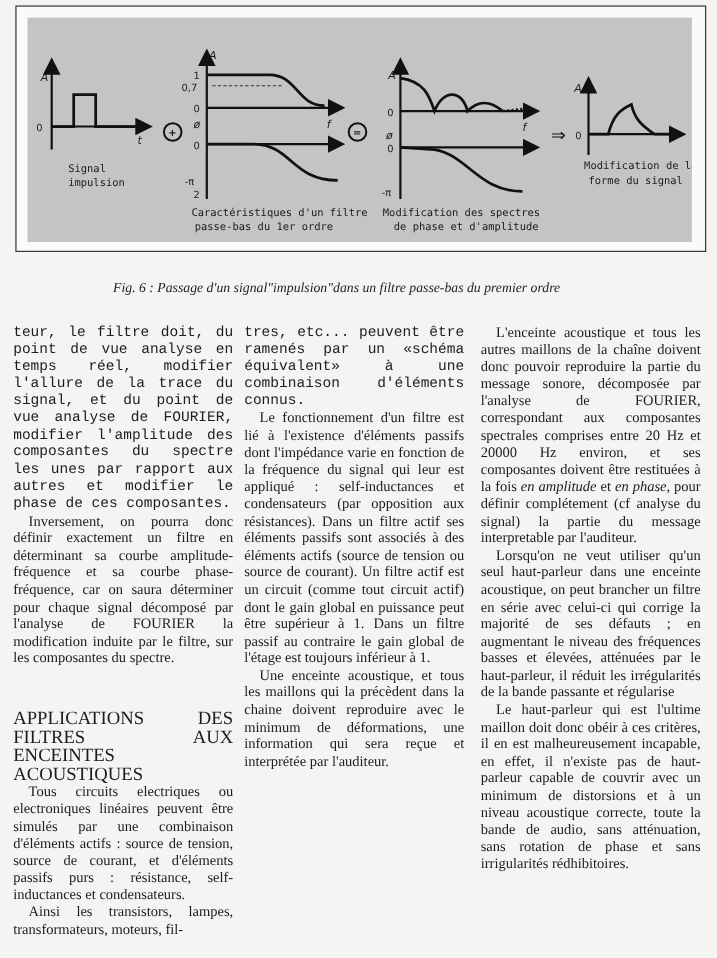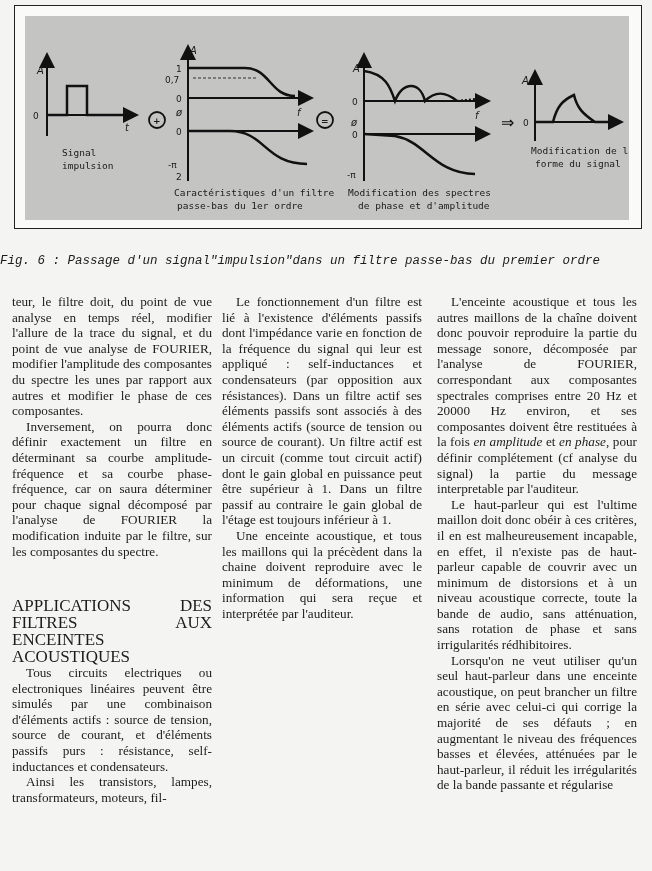--- a/index.html
+++ b/index.html
@@ -5,28 +5,28 @@
   html, body { margin:0; padding:0; }
   body { width:652px; height:871px; background:#f4f4f2; position:relative; overflow:hidden;
          font-family:"Liberation Serif", serif; color:#1c1c1c; }
   #figure-frame { position:absolute; left:14px; top:5px; width:628px; height:224px;
                   border:1.5px solid #222; background:#fafaf8; box-sizing:border-box; }
   #figure-panel { position:absolute; left:10px; top:10px; width:604px; height:204px; background:#c4c4c2; }
   #figure-svg { position:absolute; left:0; top:0; width:604px; height:204px; }
   .lbl { font-family:"DejaVu Sans Mono", monospace; font-size:9.5px; fill:#1a1a1a; }
   .ax  { font-family:"DejaVu Sans", sans-serif; font-size:10px; fill:#1a1a1a; font-style:italic; }
   .tk  { font-family:"DejaVu Sans", sans-serif; font-size:9px; fill:#1a1a1a; }
-  #caption { position:absolute; left:0; width:612px; top:254px; text-align:left;
-             font-style:italic; font-size:12.5px;font-family:Liberation Mono, monospace; }
+  #caption { position:absolute; left:0; width:612px; top:254px; text-align:center;
+             font-style:italic; font-size:12.5px; }
   .col { position:absolute; top:294px; font-size:13.2px; line-height:15.6px; text-align:justify; }
   #col1 { left:12px; width:200px; }
   #col2 { left:222px; width:200px; }
   #col3 { left:437px; width:200px; }
   .col p { margin:0; text-indent:14px; }
-  .col p.noindent { text-indent:0; }
+  .col p.noindent { text-indent:0;font-family:Liberation Mono, monospace; }
   .section-title { font-weight:normal; font-size:17px; line-height:17px; margin:38px 0 0 0; text-align:justify; }
   .subhead { font-weight:bold; font-family:"Liberation Sans", sans-serif; font-size:12.5px; margin:18px 0 12px 0; line-height:15px; }
   .subhead2 { font-weight:bold; font-size:13px; margin:22px 0 4px 0; line-height:15.6px; text-indent:0; }
 </style>
 </head>
 <body>
 
 <div id="figure-frame">
   <div id="figure-panel">
     <svg id="figure-svg" viewBox="0 0 604 204">
@@ -113,21 +113,22 @@
 
 <div class="col" id="col1">
   <p class="noindent">teur, le filtre doit, du point de vue analyse en temps réel, modifier l'allure de la trace du signal, et du point de vue analyse de FOURIER, modifier l'amplitude des composantes du spectre les unes par rapport aux autres et modifier le phase de ces composantes.</p>
   <p>Inversement, on pourra donc définir exactement un filtre en déterminant sa courbe amplitude-fréquence et sa courbe phase-fréquence, car on saura déterminer pour chaque signal décomposé par l'analyse de FOURIER la modification induite par le filtre, sur les composantes du spectre.</p>
   <div class="section-title">APPLICATIONS DES FILTRES AUX ENCEINTES ACOUSTIQUES</div>
   <p>Tous circuits electriques ou electroniques linéaires peuvent être simulés par une combinaison d'éléments actifs : source de tension, source de courant, et d'éléments passifs purs : résistance, self-inductances et condensateurs.</p>
   <p>Ainsi les transistors, lampes, transformateurs, moteurs, fil-</p>
 </div>
 
 <div class="col" id="col2">
+  <p class="noindent">tres, etc... peuvent être ramenés par un «schéma équivalent» à une combinaison d'éléments connus.</p>
   <p>Le fonctionnement d'un filtre est lié à l'existence d'éléments passifs dont l'impédance varie en fonction de la fréquence du signal qui leur est appliqué : self-inductances et condensateurs (par opposition aux résistances). Dans un filtre actif ses éléments passifs sont associés à des éléments actifs (source de tension ou source de courant). Un filtre actif est un circuit (comme tout circuit actif) dont le gain global en puissance peut être supérieur à 1. Dans un filtre passif au contraire le gain global de l'étage est toujours inférieur à 1.</p>
   <p>Une enceinte acoustique, et tous les maillons qui la précèdent dans la chaine doivent reproduire avec le minimum de déformations, une information qui sera reçue et interprétée par l'auditeur.</p>
 </div>
 
 <div class="col" id="col3">
   <p><span>L'enceinte acoustique et tous les autres maillons de la chaîne doivent donc pouvoir reproduire la partie du message sonore, décomposée par l'analyse de FOURIER, correspondant aux composantes spectrales comprises entre 20 Hz et 20000 Hz environ, et ses composantes doivent être restituées à la fois </span><em>en amplitude</em><span> et </span><em>en phase</em><span>, pour définir complétement (cf analyse du signal) la partie du message interpretable par l'auditeur.</span></p>
+  <p>Lorsqu'on ne veut utiliser qu'un seul haut-parleur dans une enceinte acoustique, on peut brancher un filtre en série avec celui-ci qui corrige la majorité de ses défauts ; en augmentant le niveau des fréquences basses et élevées, atténuées par le haut-parleur, il réduit les irrégularités de la bande passante et régularise</p>
   <p>Le haut-parleur qui est l'ultime maillon doit donc obéir à ces critères, il en est malheureusement incapable, en effet, il n'existe pas de haut-parleur capable de couvrir avec un minimum de distorsions et à un niveau acoustique correcte, toute la bande de audio, sans atténuation, sans rotation de phase et sans irrigularités rédhibitoires.</p>
-  <p>Lorsqu'on ne veut utiliser qu'un seul haut-parleur dans une enceinte acoustique, on peut brancher un filtre en série avec celui-ci qui corrige la majorité de ses défauts ; en augmentant le niveau des fréquences basses et élevées, atténuées par le haut-parleur, il réduit les irrégularités de la bande passante et régularise</p>
 </div>
 
 </body></html>

